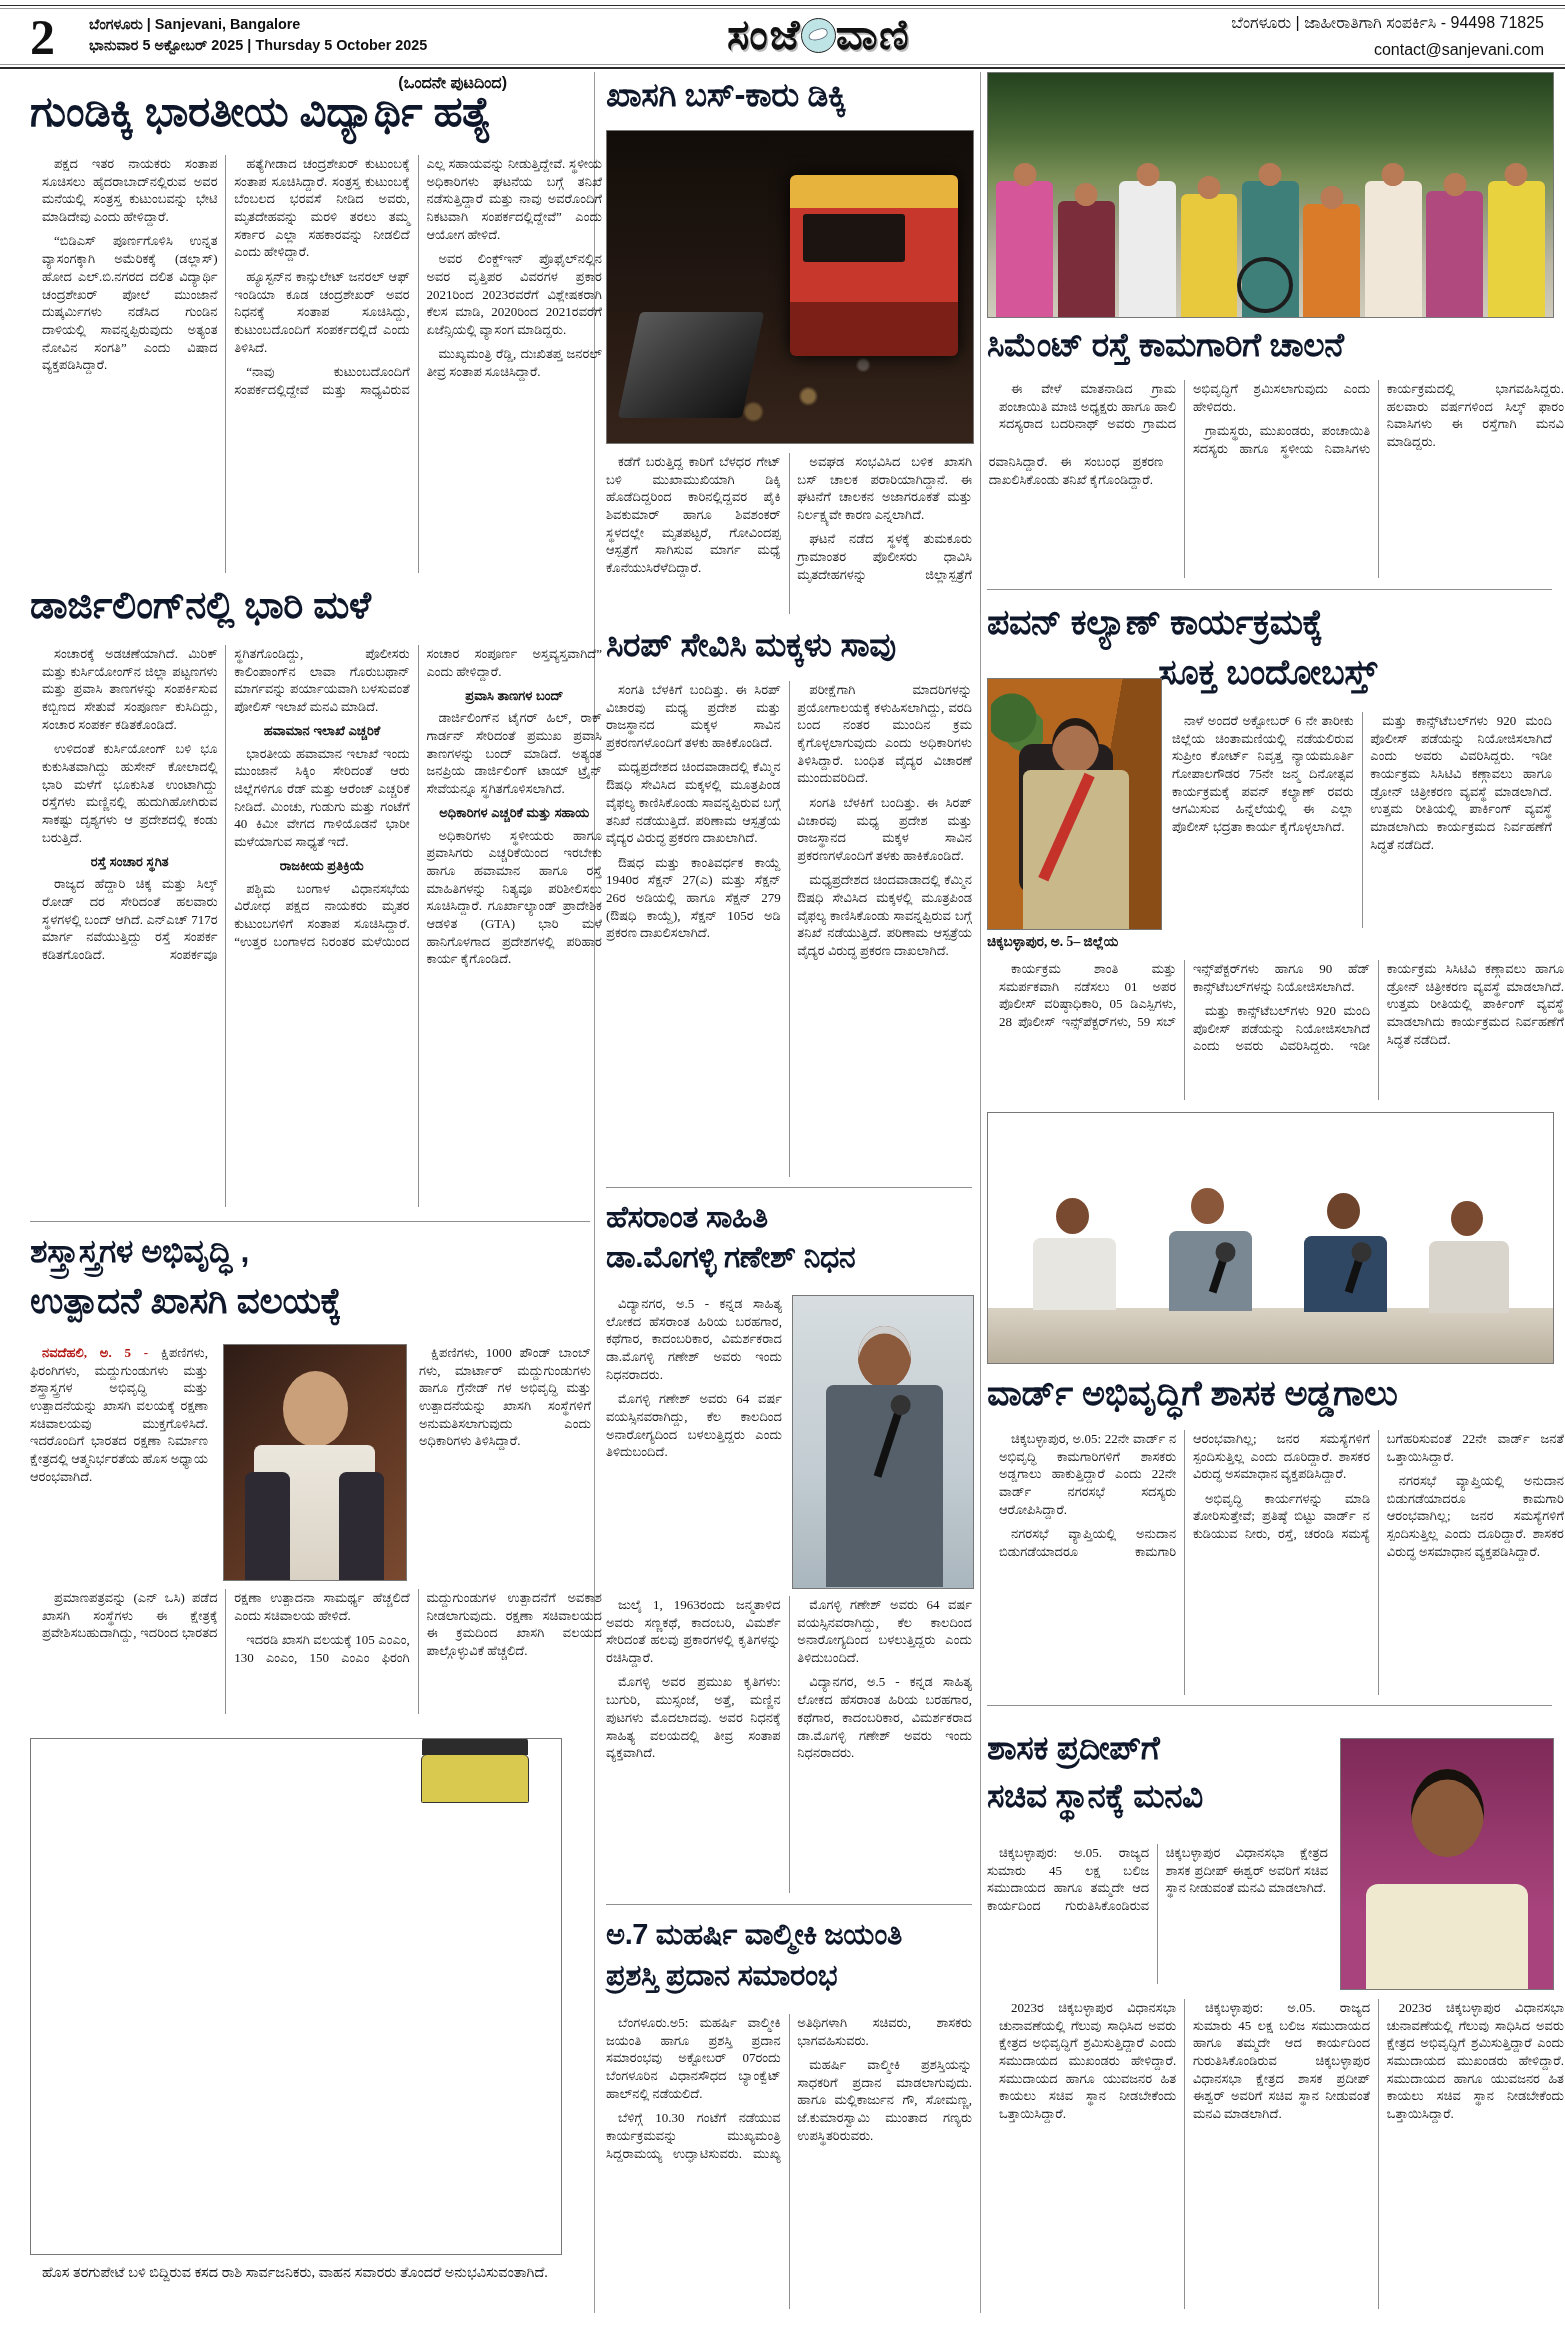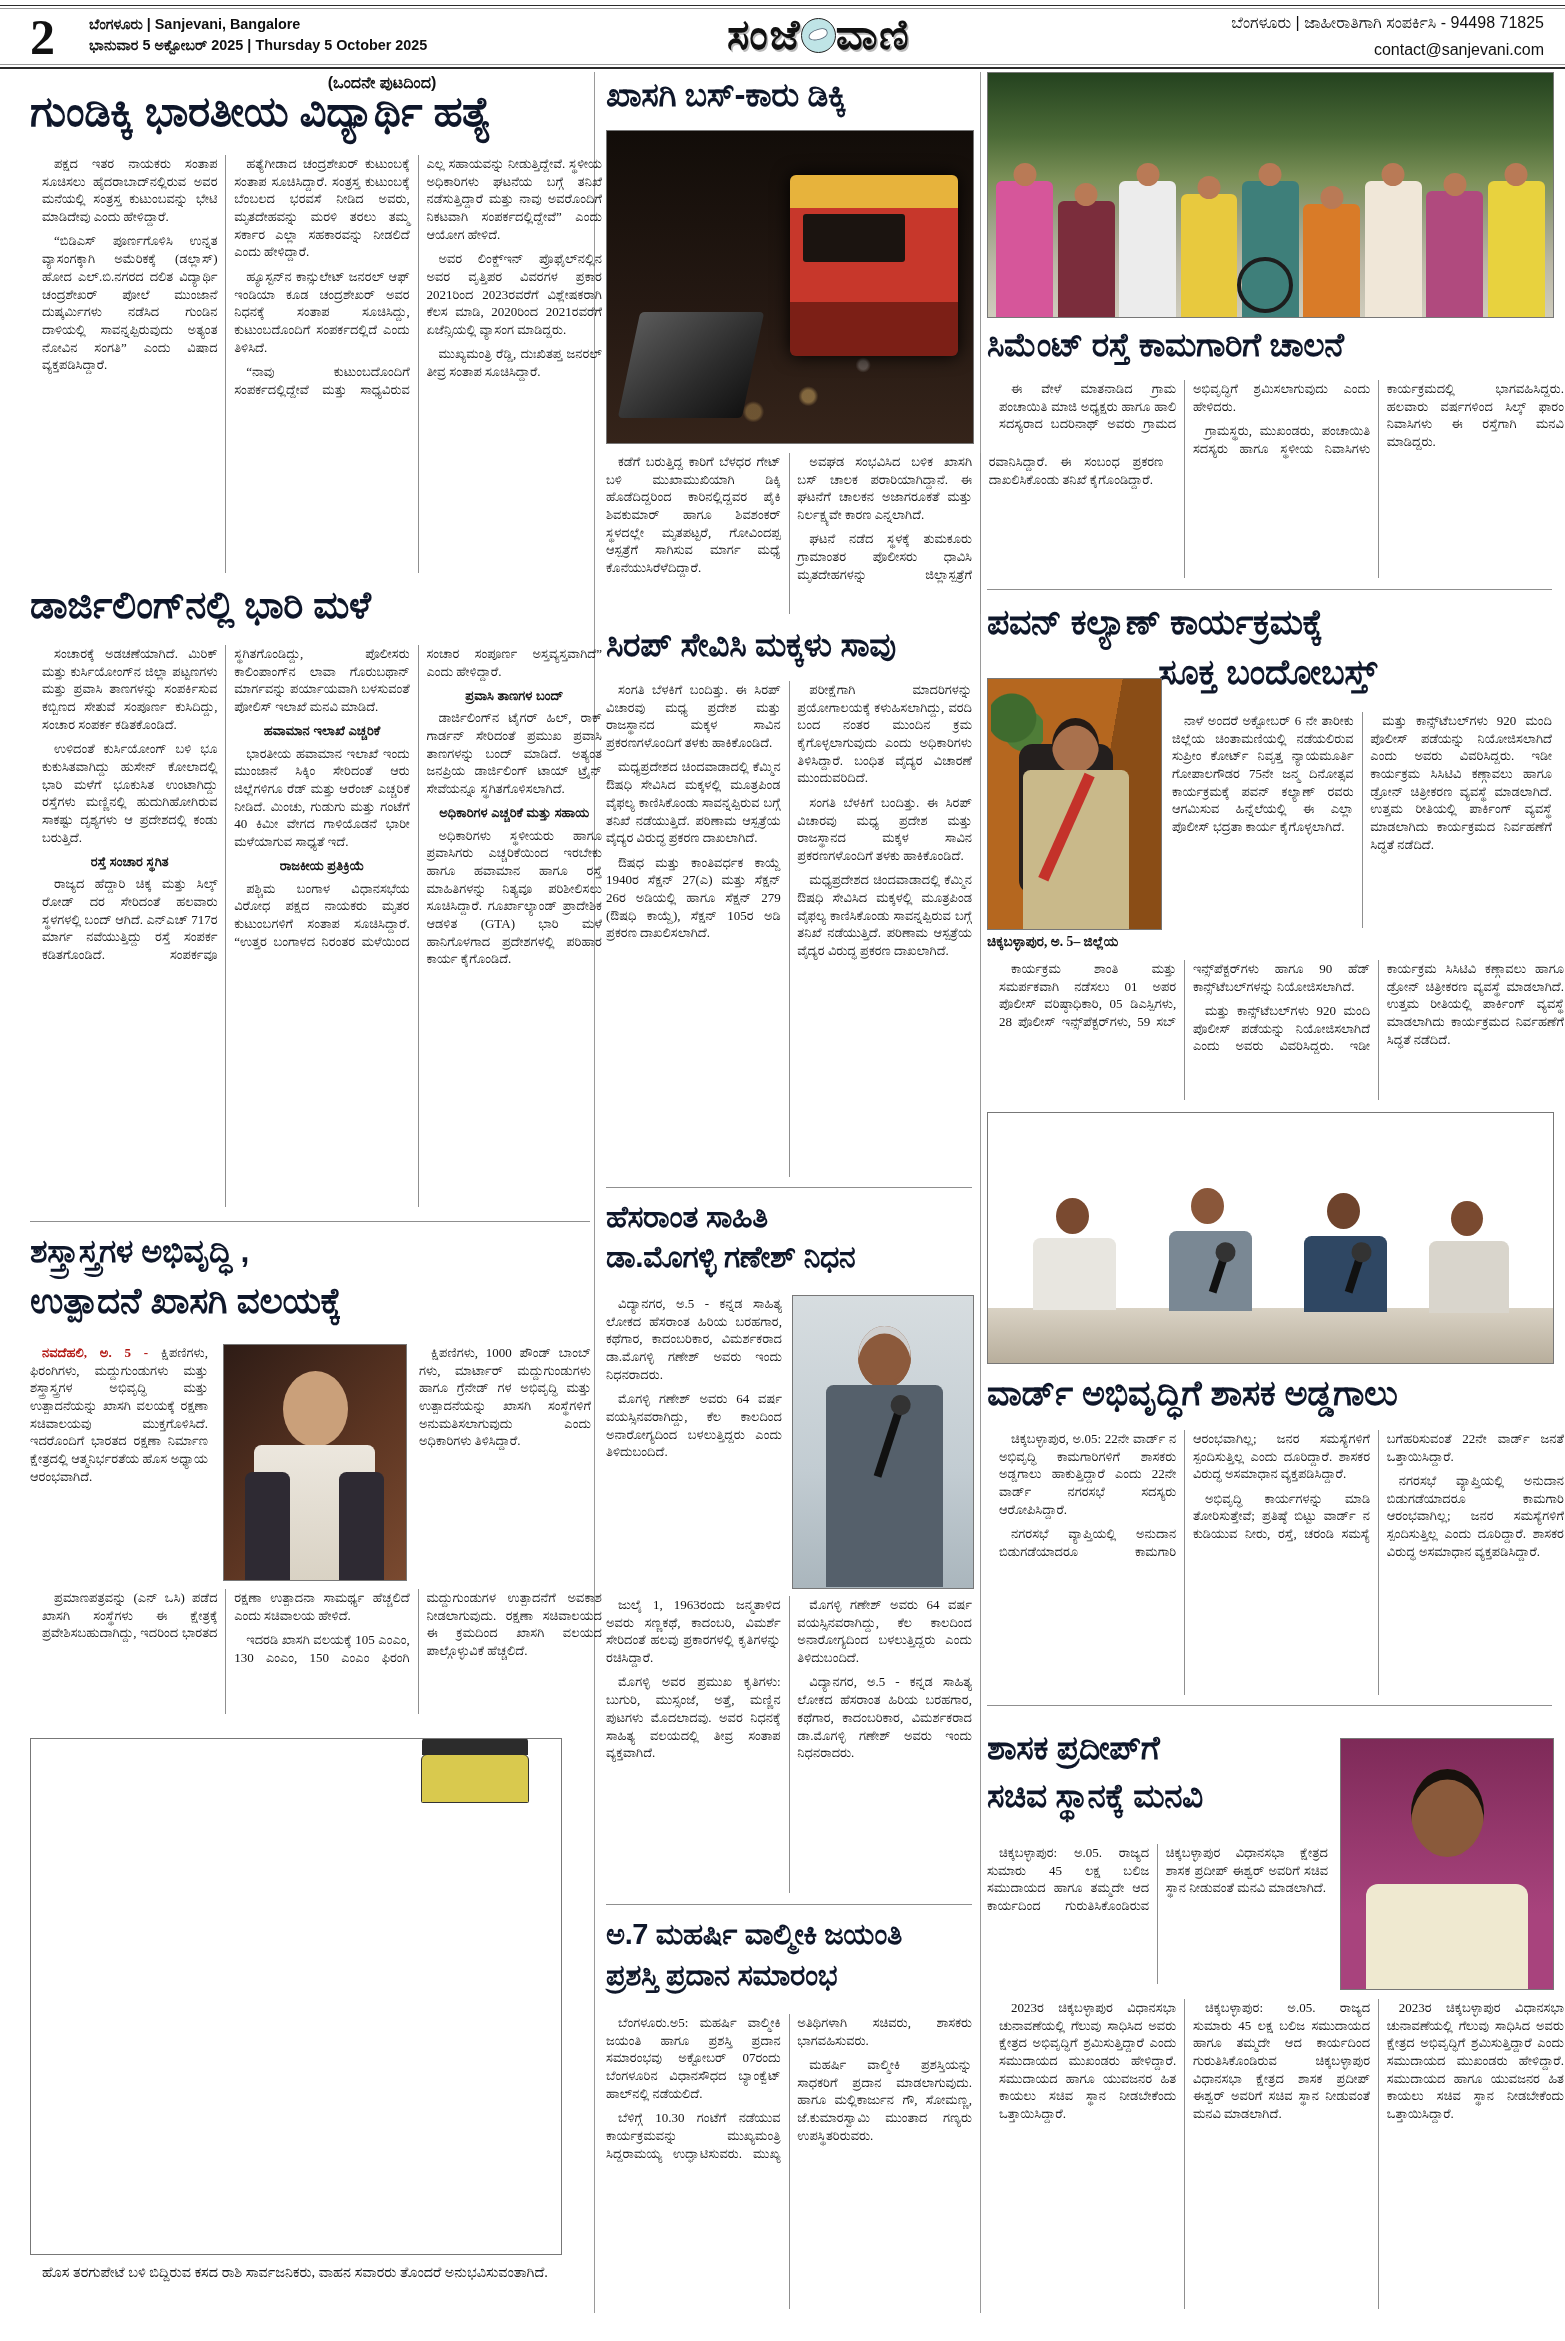--- a/index.html
+++ b/index.html
@@ -15,21 +15,21 @@
   .masthead{font-family:"Liberation Serif",serif;font-weight:bold;font-size:42px;letter-spacing:1.5px;
             text-shadow:1.5px 1.5px 0 #bbb;}
   .dove{display:inline-block;width:33px;height:33px;border-radius:50%;background:#bfe4e6;border:1.5px solid #222;
         position:relative;vertical-align:-4.5px;}
   .dove::before{content:"";position:absolute;left:6.8px;top:10.6px;width:18px;height:9px;background:#fff;
         border-radius:60% 40% 50% 50%;transform:rotate(-15deg);box-shadow:0 0 0 0.8px #567;}
   .contact{font-family:"Liberation Sans",sans-serif;font-size:16px;text-align:right;line-height:1.7;}
   
   .hl{font-family:"Liberation Sans",sans-serif;font-weight:bold;text-align:left;line-height:1.1;
       color:#0f172a;letter-spacing:-0.4px;}
-  .kicker{font-family:"Liberation Sans",sans-serif;font-weight:bold;font-size:16px;text-align:center;}
+  .kicker{font-family:"Liberation Sans",sans-serif;font-weight:bold;font-size:16px;text-align:right;}
   .body{font-size:13px;line-height:1.36;text-align:justify;}
   .body p{margin:0 0 6.8px 0;text-indent:12px;}
   .body p.subhead{font-family:"Liberation Sans",sans-serif;font-weight:bold;text-align:center;
                   text-indent:0;margin:6px 0 4.5px 0;}
   .cols2{column-count:2;column-gap:16.7px;column-rule:0.8px solid #8f8f8f;}
   .cols3{column-count:3;column-gap:16.7px;column-rule:0.8px solid #8f8f8f;margin-left:12px;}
   .dl{color:#b21511;font-weight:bold;}
   .dlb{font-weight:bold;}
   .caption{font-weight:normal;font-size:14.4px;text-align:center;line-height:1.4;}
   

